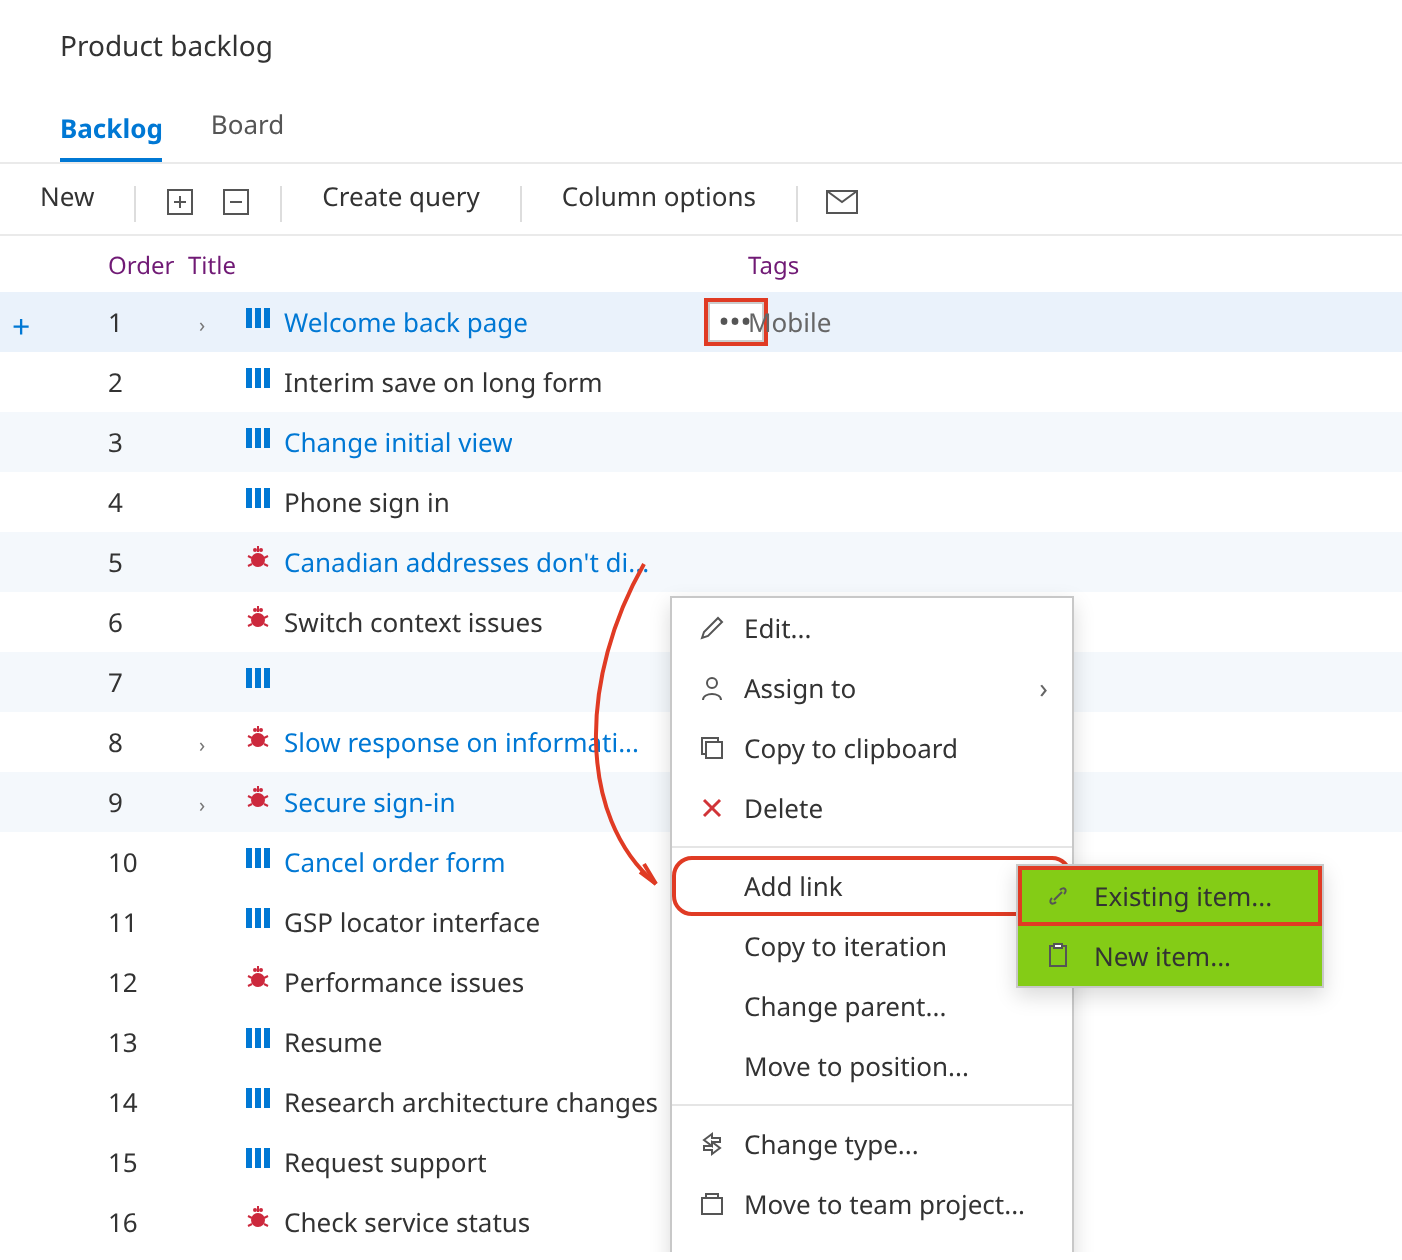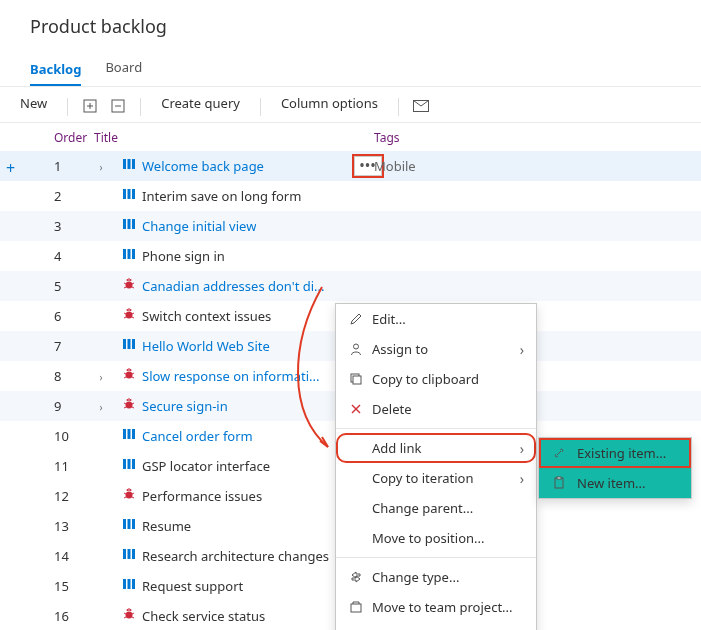--- a/index.html
+++ b/index.html
@@ -5,21 +5,21 @@
   * { box-sizing: border-box; }
   body {
     margin: 0;
     font-family: "Segoe UI", system-ui, sans-serif;
     font-size: 13px;
     color: #333;
     background: #fff;
     width: 701px;
   }
   .page-title {
-    font-size: 18px;
+    font-size: 14px;
     font-weight: 400;
     color: #333;
     padding: 14px 0 14px 30px;
   }
   .tabs {
     display: flex;
     align-items: center;
     gap: 24px;
     padding: 0 0 4px 30px;
     border-bottom: 1px solid #eaeaea;
@@ -104,22 +104,22 @@
     content:"›"; margin-left:auto; color:#666; font-size:14px;
   }
   .cm-item.hl {
     outline: 2px solid #e03b24;
     outline-offset:-2px;
     border-radius:10px;
   }
   .cm-sep { height:1px; background:#e5e5e5; margin:4px 0; }
   .cm-icon { width:16px; height:16px; display:flex; align-items:center; justify-content:center; color:#555; font-size:13px; }
   .submenu {
-    position:absolute; left:538px; top:314px; width:154px;
-    background:#14b8a6; border:1px solid #c8c8c8; box-shadow:0 4px 10px rgba(0,0,0,0.15);
+    position:absolute; left:508px; top:314px; width:154px;
+    background:#84cc16; border:1px solid #c8c8c8; box-shadow:0 4px 10px rgba(0,0,0,0.15);
     z-index:11;
   }
   .sm-item { display:flex; align-items:center; gap:10px; height:30px; padding:0 12px; cursor:pointer; color:#333; }
   svg.arrow-annot {
     position:absolute; left:280px; top:160px; width:80px; height:190px; z-index:9; pointer-events:none;
   }
 </style>
 </head>
 <body>
 
@@ -276,21 +276,20 @@
       <div class="row alt">
         <div></div>
         <div class="order">7</div>
         <div></div>
         <div class="title-cell">
           <span><svg class="wi-icon" viewBox="0 0 14 14">
               <rect x="1" y="2" width="3" height="10" fill="#0078d4"></rect>
               <rect x="5.5" y="2" width="3" height="10" fill="#0078d4"></rect>
               <rect x="10" y="2" width="3" height="10" fill="#0078d4"></rect>
             </svg></span>
-          <span class="title-link">Hello World Web Site</span>
         </div>
         <div></div>
         <div class="tag"></div>
       </div>
       <div class="row">
         <div></div>
         <div class="order">8</div>
         <div><span class="chev">›</span></div>
         <div class="title-cell">
           <span><svg class="wi-icon" viewBox="0 0 14 14">

